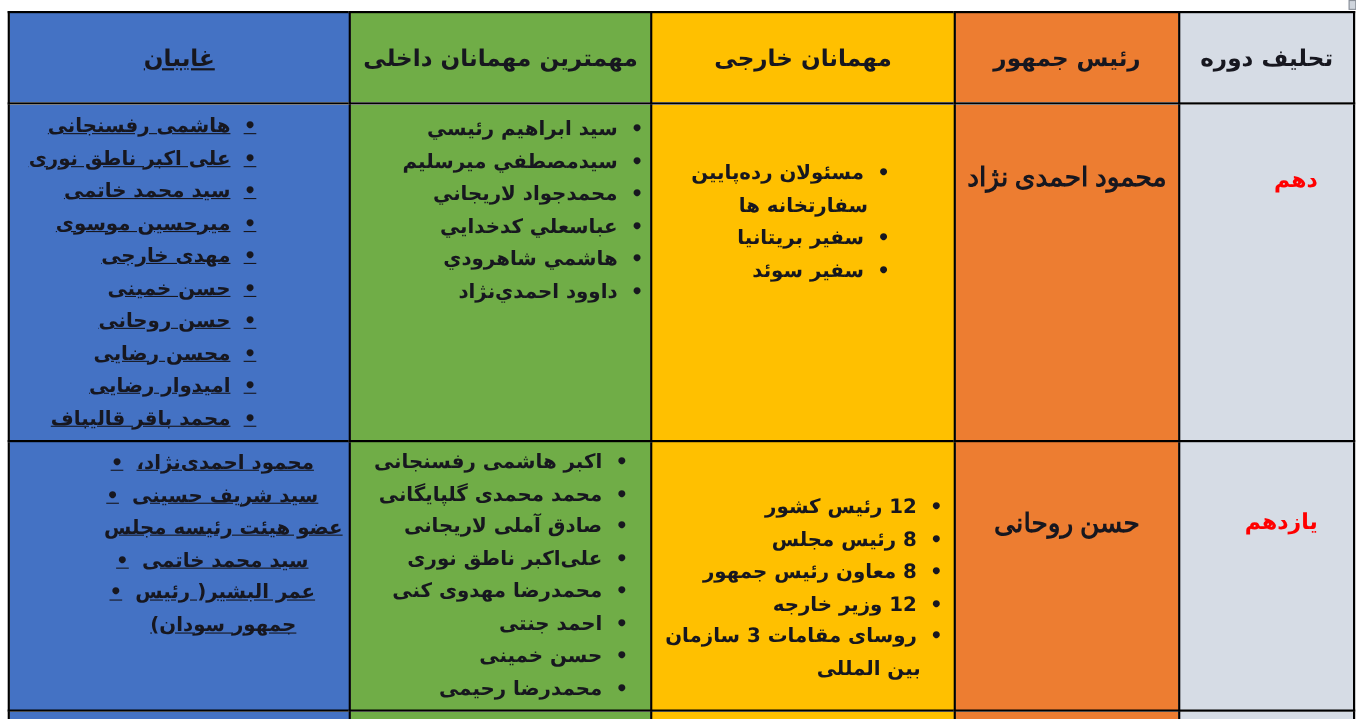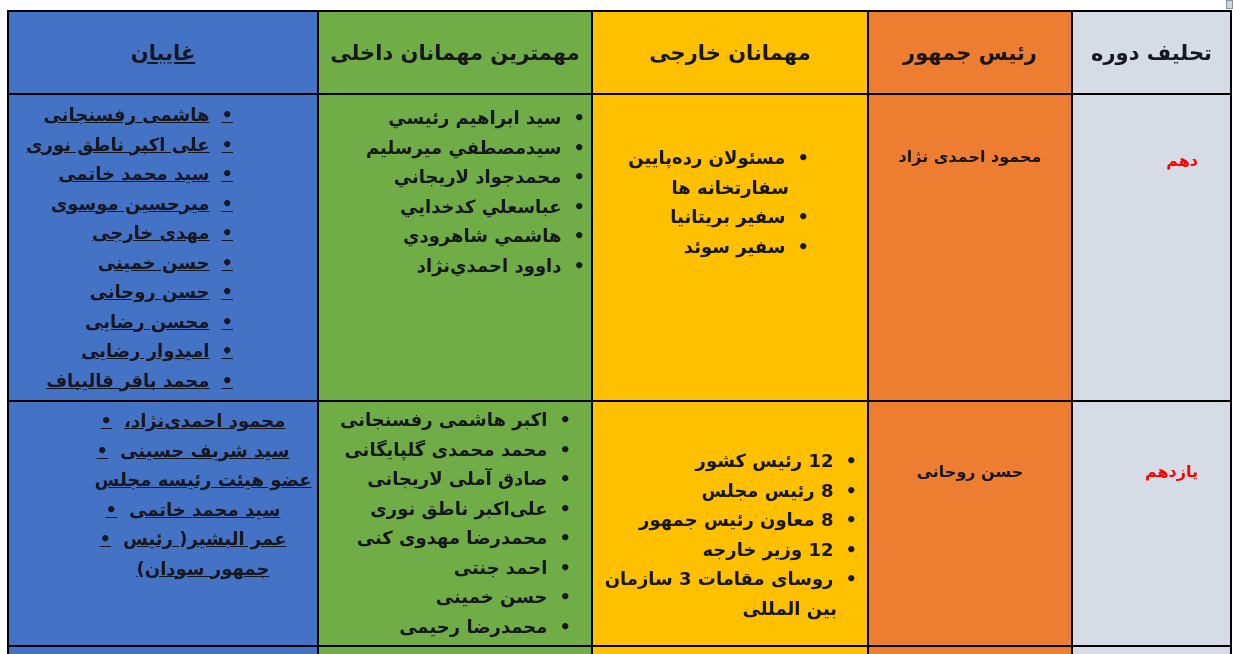--- a/index.html
+++ b/index.html
@@ -30,24 +30,24 @@
   
   .cell{font-size:18px;}
   .li{line-height:29.5px;white-space:normal;}
   .list-rtl .li{direction:rtl;text-align:right;padding-right:20px;text-indent:-20px;}
   .list-ltr .li{direction:ltr;text-align:center;padding-left:20px;text-indent:-20px;}
   .dot{display:inline;font-size:18px;}
   .li .dot{margin-left:12px;}
   .list-ltr .li .dot{margin-left:0;margin-right:12px;}
 
   
-  .term-cell{color:var(--c-red);font-size:16px;text-align:right;padding-right:32px;}
+  .term-cell{color:var(--c-red);font-size:20px;text-align:right;padding-right:32px;}
   .term-r1{padding-top:56px;}
   .term-r2{padding-top:60px;}
-  .pres-cell{text-align:center;font-size:16px;}
+  .pres-cell{text-align:center;font-size:24px;font-family:Liberation Serif, serif;}
   .pres-r1{padding-top:52px;}
   .pres-r2{padding-top:60px;}
   .foreign-r1{padding:48px 58px 0 6px;}
   .foreign-r2{padding:44px 10px 0 6px;}
   .domestic-r1{padding:8px 6px 0 4px;}
   .domestic-r2{padding:3px 20px 0 4px;}
   .absent-r1{padding:5px 84px 0 4px;}
   .absent-r2{padding:4px 4px 0 0;}
   .absent-r2 .list-ltr{padding-left:64px;}
 

